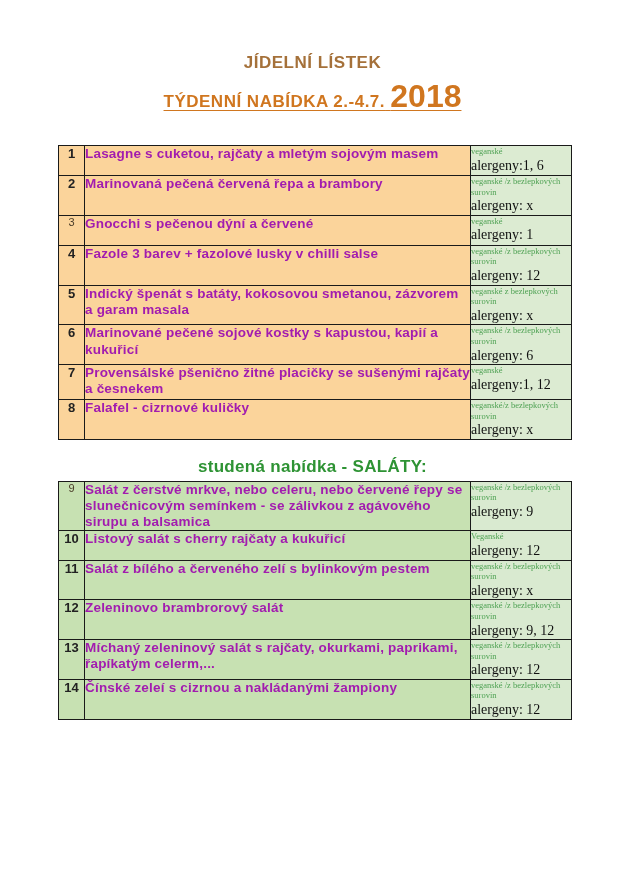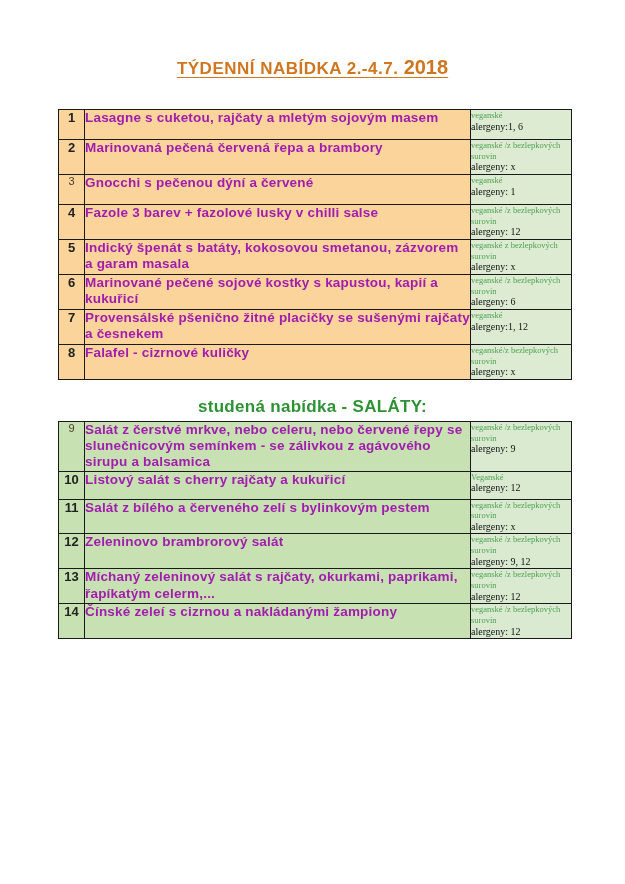--- a/index.html
+++ b/index.html
@@ -22,21 +22,21 @@
   .subtitle{
     margin-top:4px;
     color:#d0761f;
     font-size:17px;
     font-weight:bold;
     letter-spacing:.5px;
     text-decoration:underline;
     text-underline-offset:3px;
   }
   .subtitle .year{
-    font-size:20px;
+    font-size:32px;
     letter-spacing:0;
   }
   
   .section-heading{
     text-align:center;
     color:#2e9334;
     font-size:17px;
     font-weight:bold;
     margin:17px 0 4px 0;
     letter-spacing:.3px;
@@ -80,37 +80,38 @@
   }
   .diet{
     display:block;
     color:#4fa254;
     font-size:8.5px;
     line-height:1.25;
   }
   .allergens{
     display:block;
     color:#111;
-    font-size:10px;
+    font-size:14px;
     line-height:1.25;
   }
   
   table.hot td.num, table.hot td.dish{ background:#fbd49b; }
   
   table.salad td.num, table.salad td.dish{ background:#c7e1b2; }
   table.salad td.side{ background:#d9ead0; }
   
   .h33{ height:30px; } .h38{ height:35px; } .h52{ height:49px; } .h31{ height:28px; } .h36{ height:33px;margin-left:25px; }
 </style>
 </head>
 <body>
 
 <div class="page">
 
   <div class="header">
+    <div class="title">JÍDELNÍ LÍSTEK</div>
     <div class="subtitle"><span>TÝDENNÍ NABÍDKA  2.-4.7.</span> <span class="year">2018</span></div>
   </div>
 
   <table class="menu hot">
     <tbody>
       <tr class="h33">
         <td class="num">1</td>
         <td class="dish">Lasagne s cuketou, rajčaty a mletým sojovým masem</td>
         <td class="side">
             <span class="diet">veganské</span>

